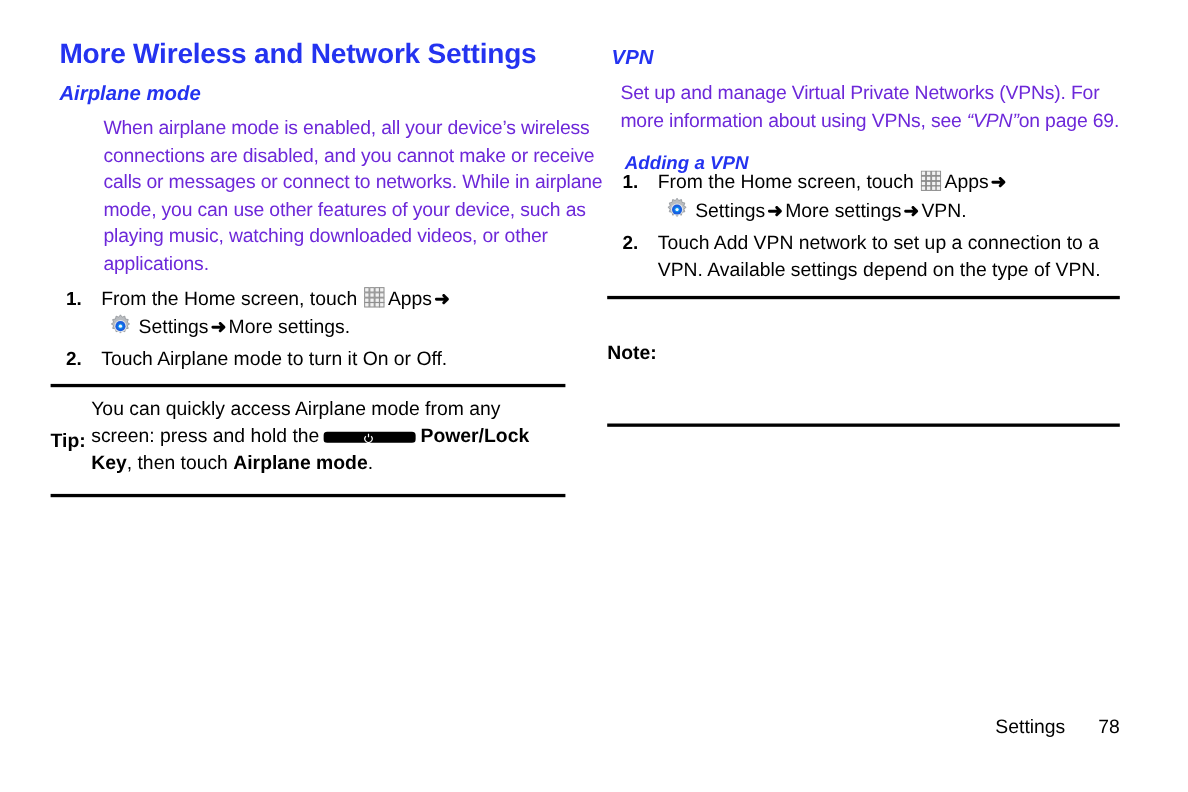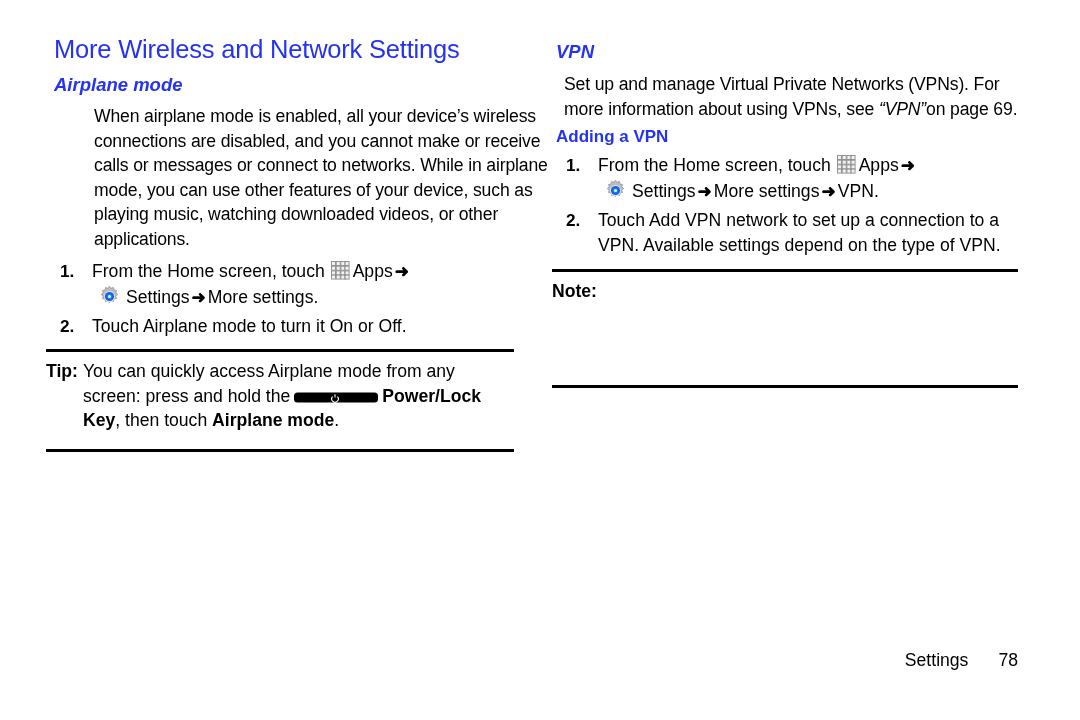--- a/index.html
+++ b/index.html
@@ -23,50 +23,51 @@
     position: absolute;
     top: 0;
     width: 470px;
   }
   .col-left  { left: 46px; }
   .col-right { left: 552px; }
 
   
   .h1 {
     color: #2433f0;
-    font-weight: normal;
+    font-weight: bold;
     font-size: 25.5px;
     letter-spacing: -0.2px;
     line-height: 1.05;
     margin: 0;
     white-space: nowrap;
   }
   .h2 {
     color: #2433f0;
     font-weight: bold;
     font-style: italic;
     font-size: 18.5px;
     line-height: 1.1;
     margin: 0;
     white-space: nowrap;
   }
   .h3 {
     color: #2433f0;
     font-weight: bold;
     font-size: 17px;
     line-height: 1.1;
-    margin: 0;
-    white-space: nowrap;
+    margin: 12px;
+    white-space: nowrap;
+    font-style: italic;
   }
 
   
   .body-text {
     font-size: 17.6px;
     line-height: 24.6px;
-    color: #000000;
+    color: #6d28d9;
     margin: 0;
   }
   .tight { letter-spacing: -0.15px; }
 
   
   .steps {
     margin: 0;
     padding: 0;
     list-style: none;
   }
@@ -100,20 +101,21 @@
     font-size: 17.6px;
     line-height: 24.6px;
     padding-top: 7px;
     padding-bottom: 7px;
   }
   .callout-label {
     font-weight: bold;
     flex: 0 0 auto;
     padding-right: 5px;
     white-space: nowrap;
+    margin-top: 29px;
   }
   .callout-text { flex: 1 1 auto; }
   .callout-text b { font-weight: bold; }
 
   
   .icon-apps {
     display: inline-block;
     vertical-align: -3px;
     width: 19px;
     height: 19px;

